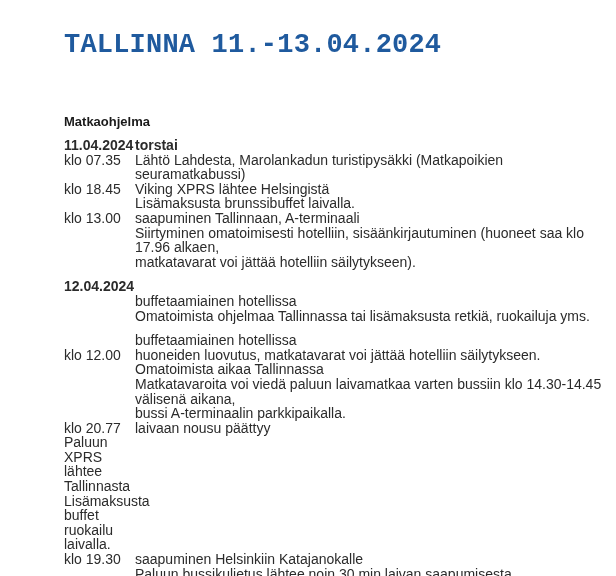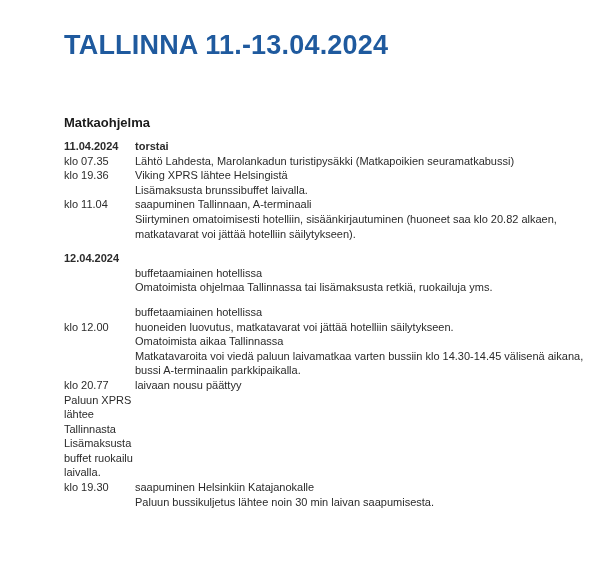--- a/index.html
+++ b/index.html
@@ -17,34 +17,34 @@
   .page {
     padding: 18px 20px 0 64px;
     width: 540px;
   }
   .doc-title {
     margin: 12px 0 12px 0;
     font-size: 27px;
     font-weight: 600;
     letter-spacing: 0.2px;
     color: #1f5a9e;
-    font-family: Liberation Sans, sans-serif;
+    font-family: Liberation Mono, monospace;
   }
   .section-heading {
     margin: 54px 0 9px 0;
     font-size: 13px;
     font-weight: 700;
     color: #1a1a1a;
   }
   .day-section { margin: 0; }
   .day-section + .day-section { margin-top: 10px; }
   .row {
     display: grid;
     grid-template-columns: 71px 1fr;
-    font-size: 11px;
+    font-size: 14px;
     line-height: 14.6px;
   }
   .col-time {
     white-space: nowrap;
   }
   .col-text {
     white-space: pre-line;
   }
   .day-header .col-time,
   .day-header .col-text {
@@ -63,28 +63,28 @@
   <section class="day-section">
     <div class="row day-header">
       <span class="col-time">11.04.2024</span>
       <span class="col-text">torstai</span>
     </div>
     <div class="row">
       <span class="col-time">klo 07.35</span>
       <span class="col-text">Lähtö Lahdesta, Marolankadun turistipysäkki (Matkapoikien seuramatkabussi)</span>
     </div>
     <div class="row">
-      <span class="col-time">klo 19.36</span>
+      <span class="col-time">klo 18.45</span>
       <span class="col-text">Viking XPRS lähtee Helsingistä
 Lisämaksusta brunssibuffet laivalla.</span>
     </div>
     <div class="row">
-      <span class="col-time">klo 11.04</span>
+      <span class="col-time">klo 13.00</span>
       <span class="col-text">saapuminen Tallinnaan, A-terminaali
-Siirtyminen omatoimisesti hotelliin, sisäänkirjautuminen (huoneet saa klo 20.82 alkaen,
+Siirtyminen omatoimisesti hotelliin, sisäänkirjautuminen (huoneet saa klo 17.96 alkaen,
 matkatavarat voi jättää hotelliin säilytykseen).</span>
     </div>
   </section>
 
   <section class="day-section">
     <div class="row day-header">
       <span class="col-time">12.04.2024</span>
     </div>
     <div class="row">
       <span class="col-time"></span>

